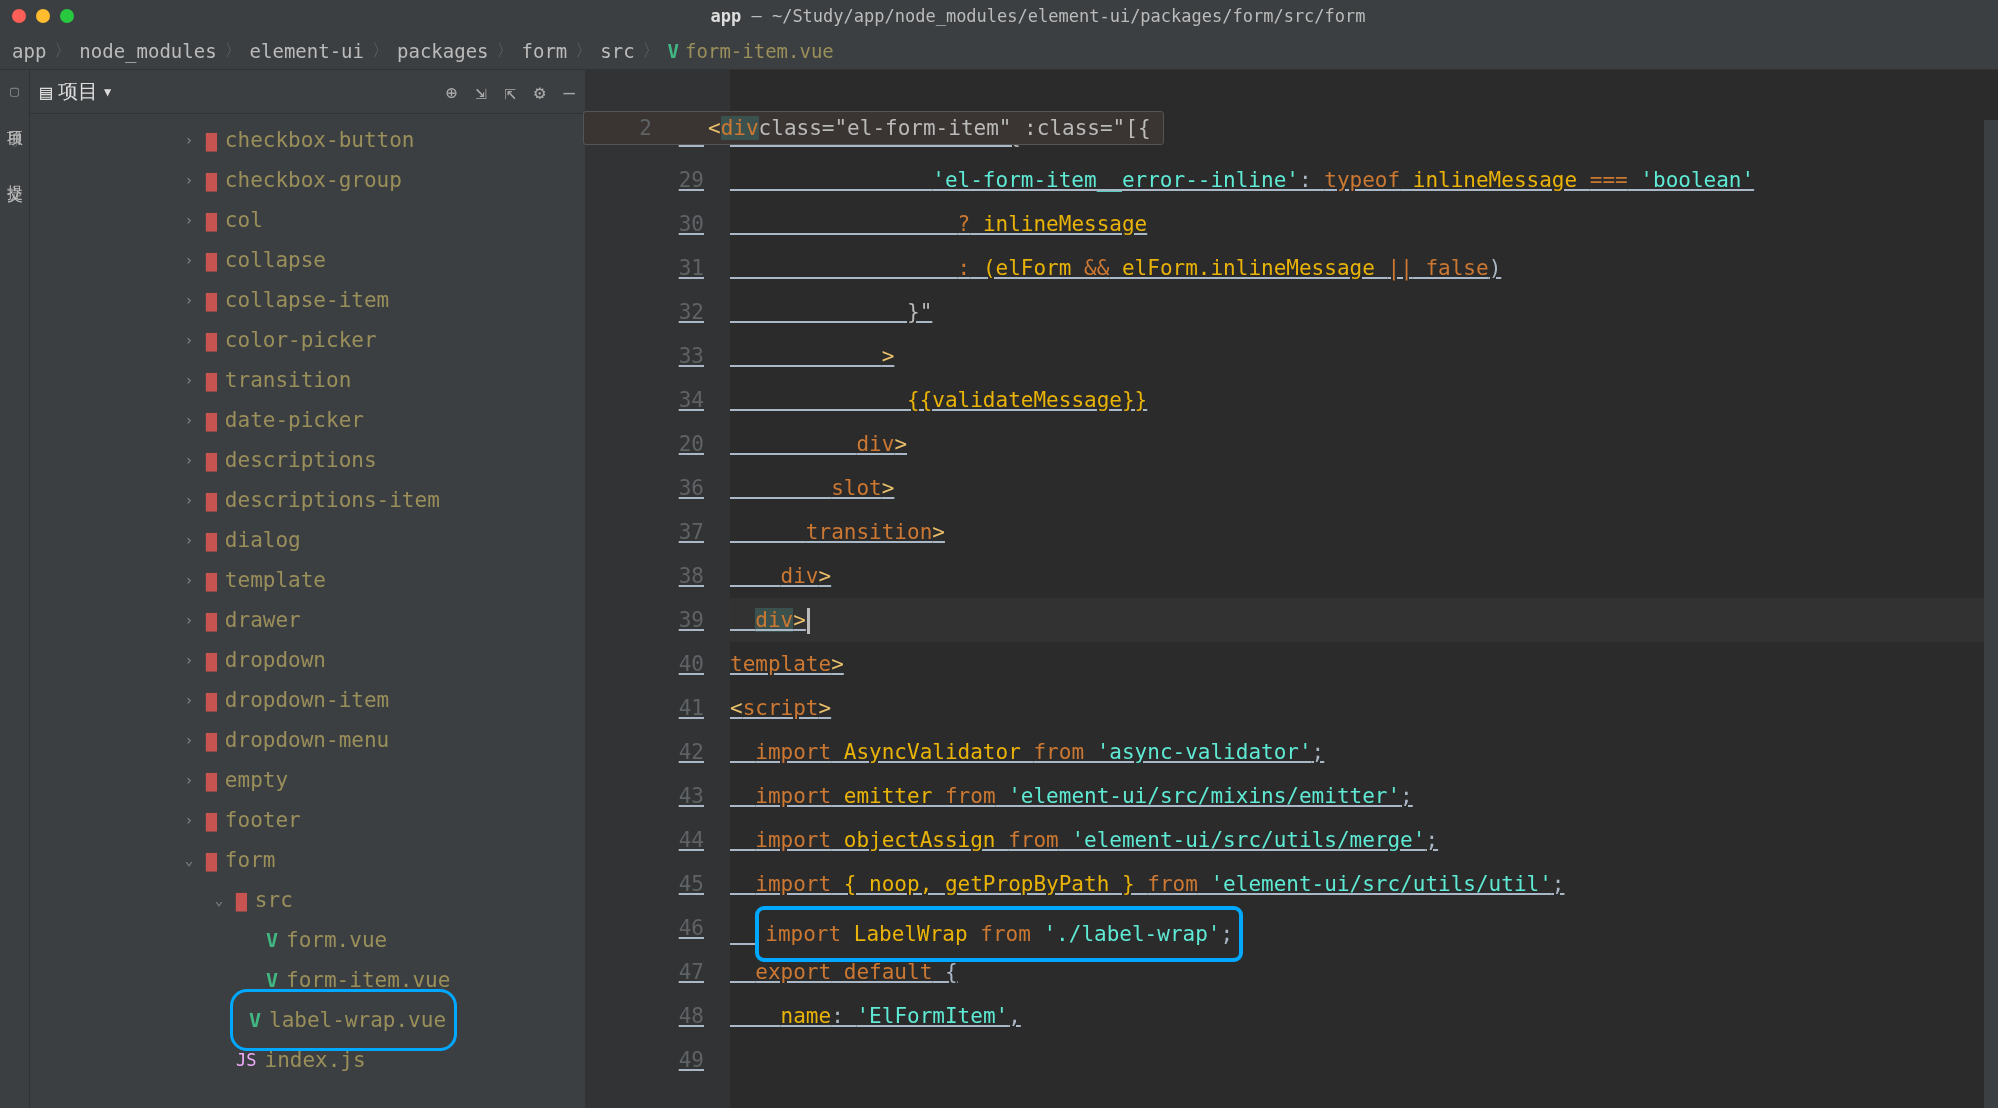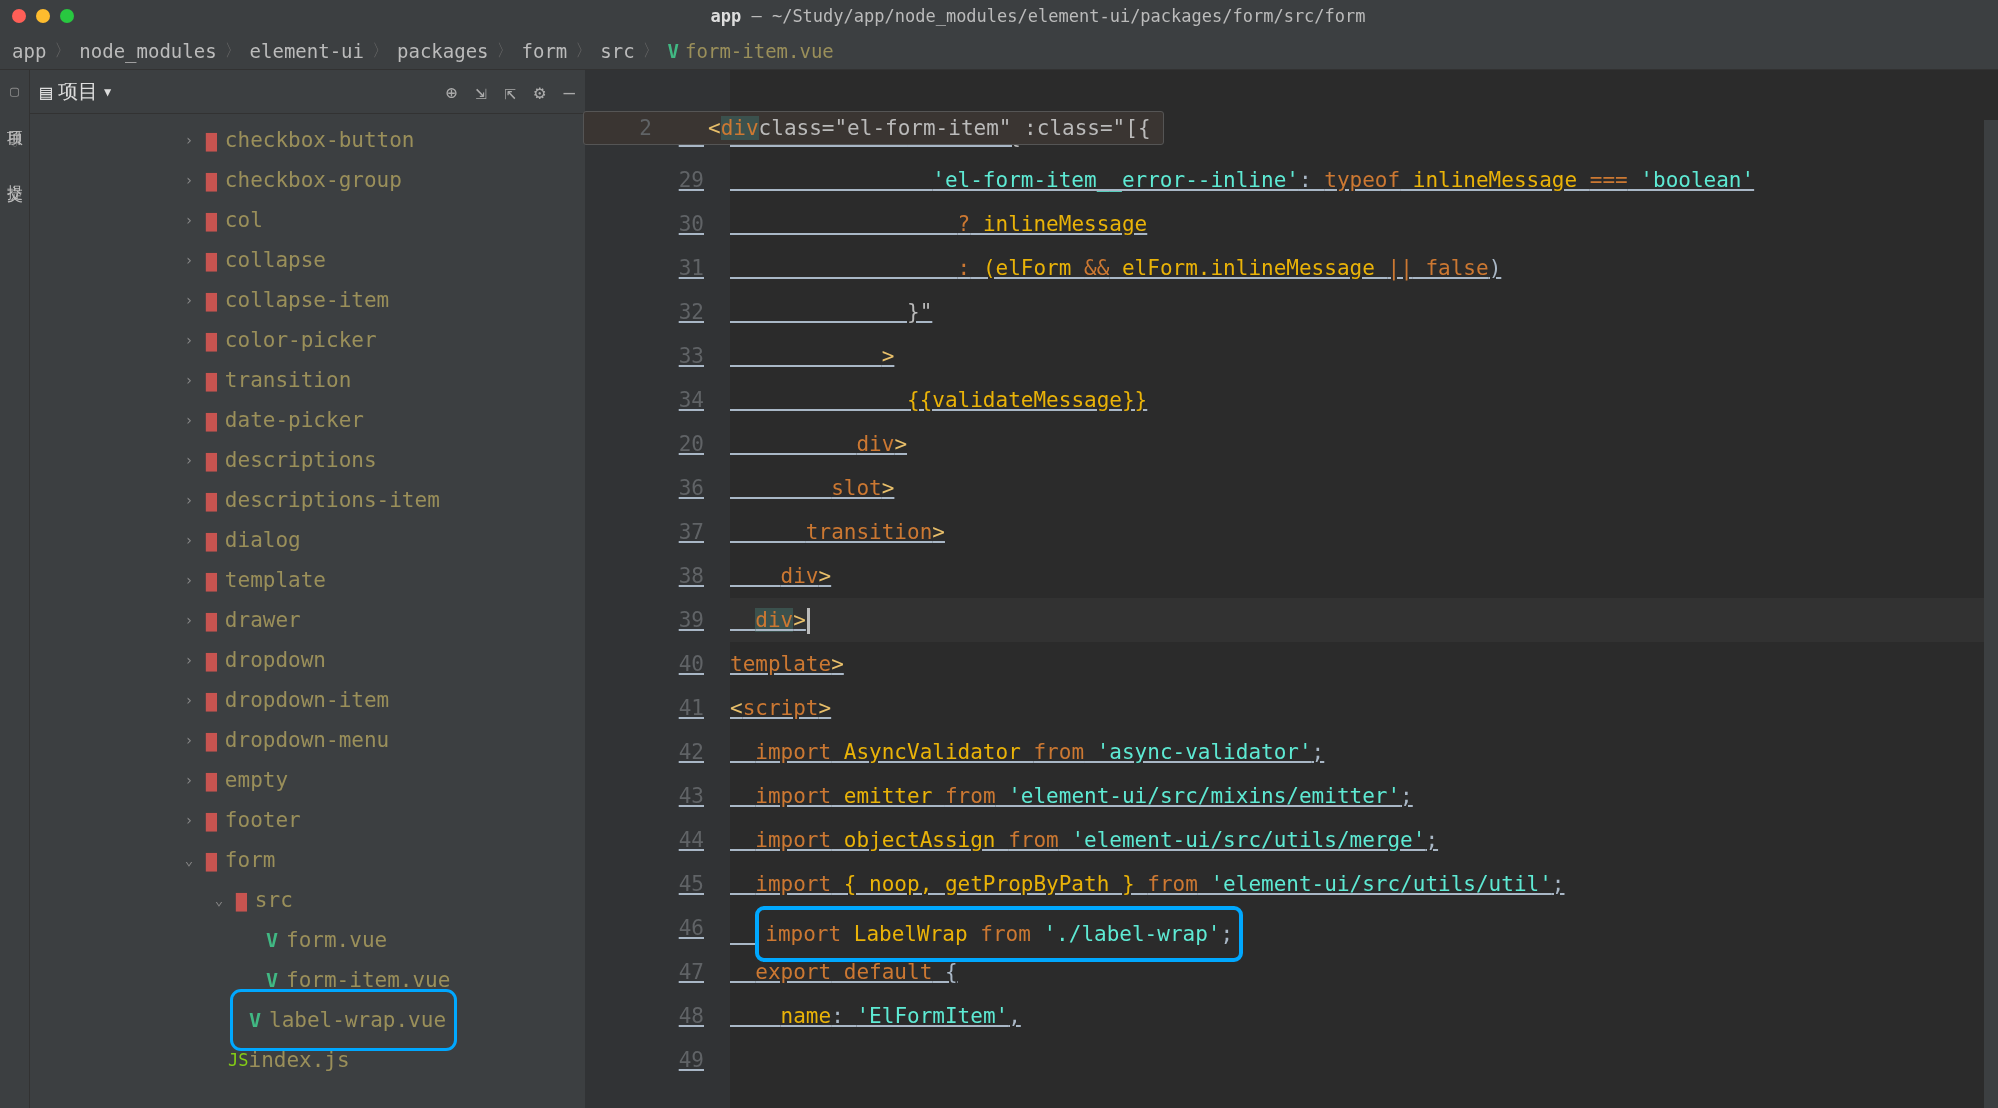--- a/index.html
+++ b/index.html
@@ -94,25 +94,25 @@
   align-items: center;
   height: 40px;
   color: #9a8f5a;
   font-size: 21px;
   cursor: pointer;
   white-space: nowrap;
 }
 .tree-item .arrow { color: #888; width: 18px; text-align: center; font-size: 14px;}
 .tree-item .folder-icon { color: #c75450; margin: 0 8px; font-size: 18px;}
 .tree-item .vue-file-icon { color: #41b883; margin: 0 8px; font-weight: bold; font-size: 20px;}
-.tree-item .js-file-icon { color: #84cc16; margin: 0 0; font-size: 17px;}
+.tree-item .js-file-icon { color: #f0abfc; margin: 0 8px; font-size: 17px;}
 .tree-item.highlighted { }
 .tree-item.highlighted .label-box {
   border: 3px solid #00a8ff;
-  border-radius: 11px;
+  border-radius: 17px;
   padding: 16px 8px;
 }
 .editor {
   flex: 1;
   display: flex;
   flex-direction: column;
   background: #2b2b2b;
 }
 .sticky-line {
   background: #3a3532;

